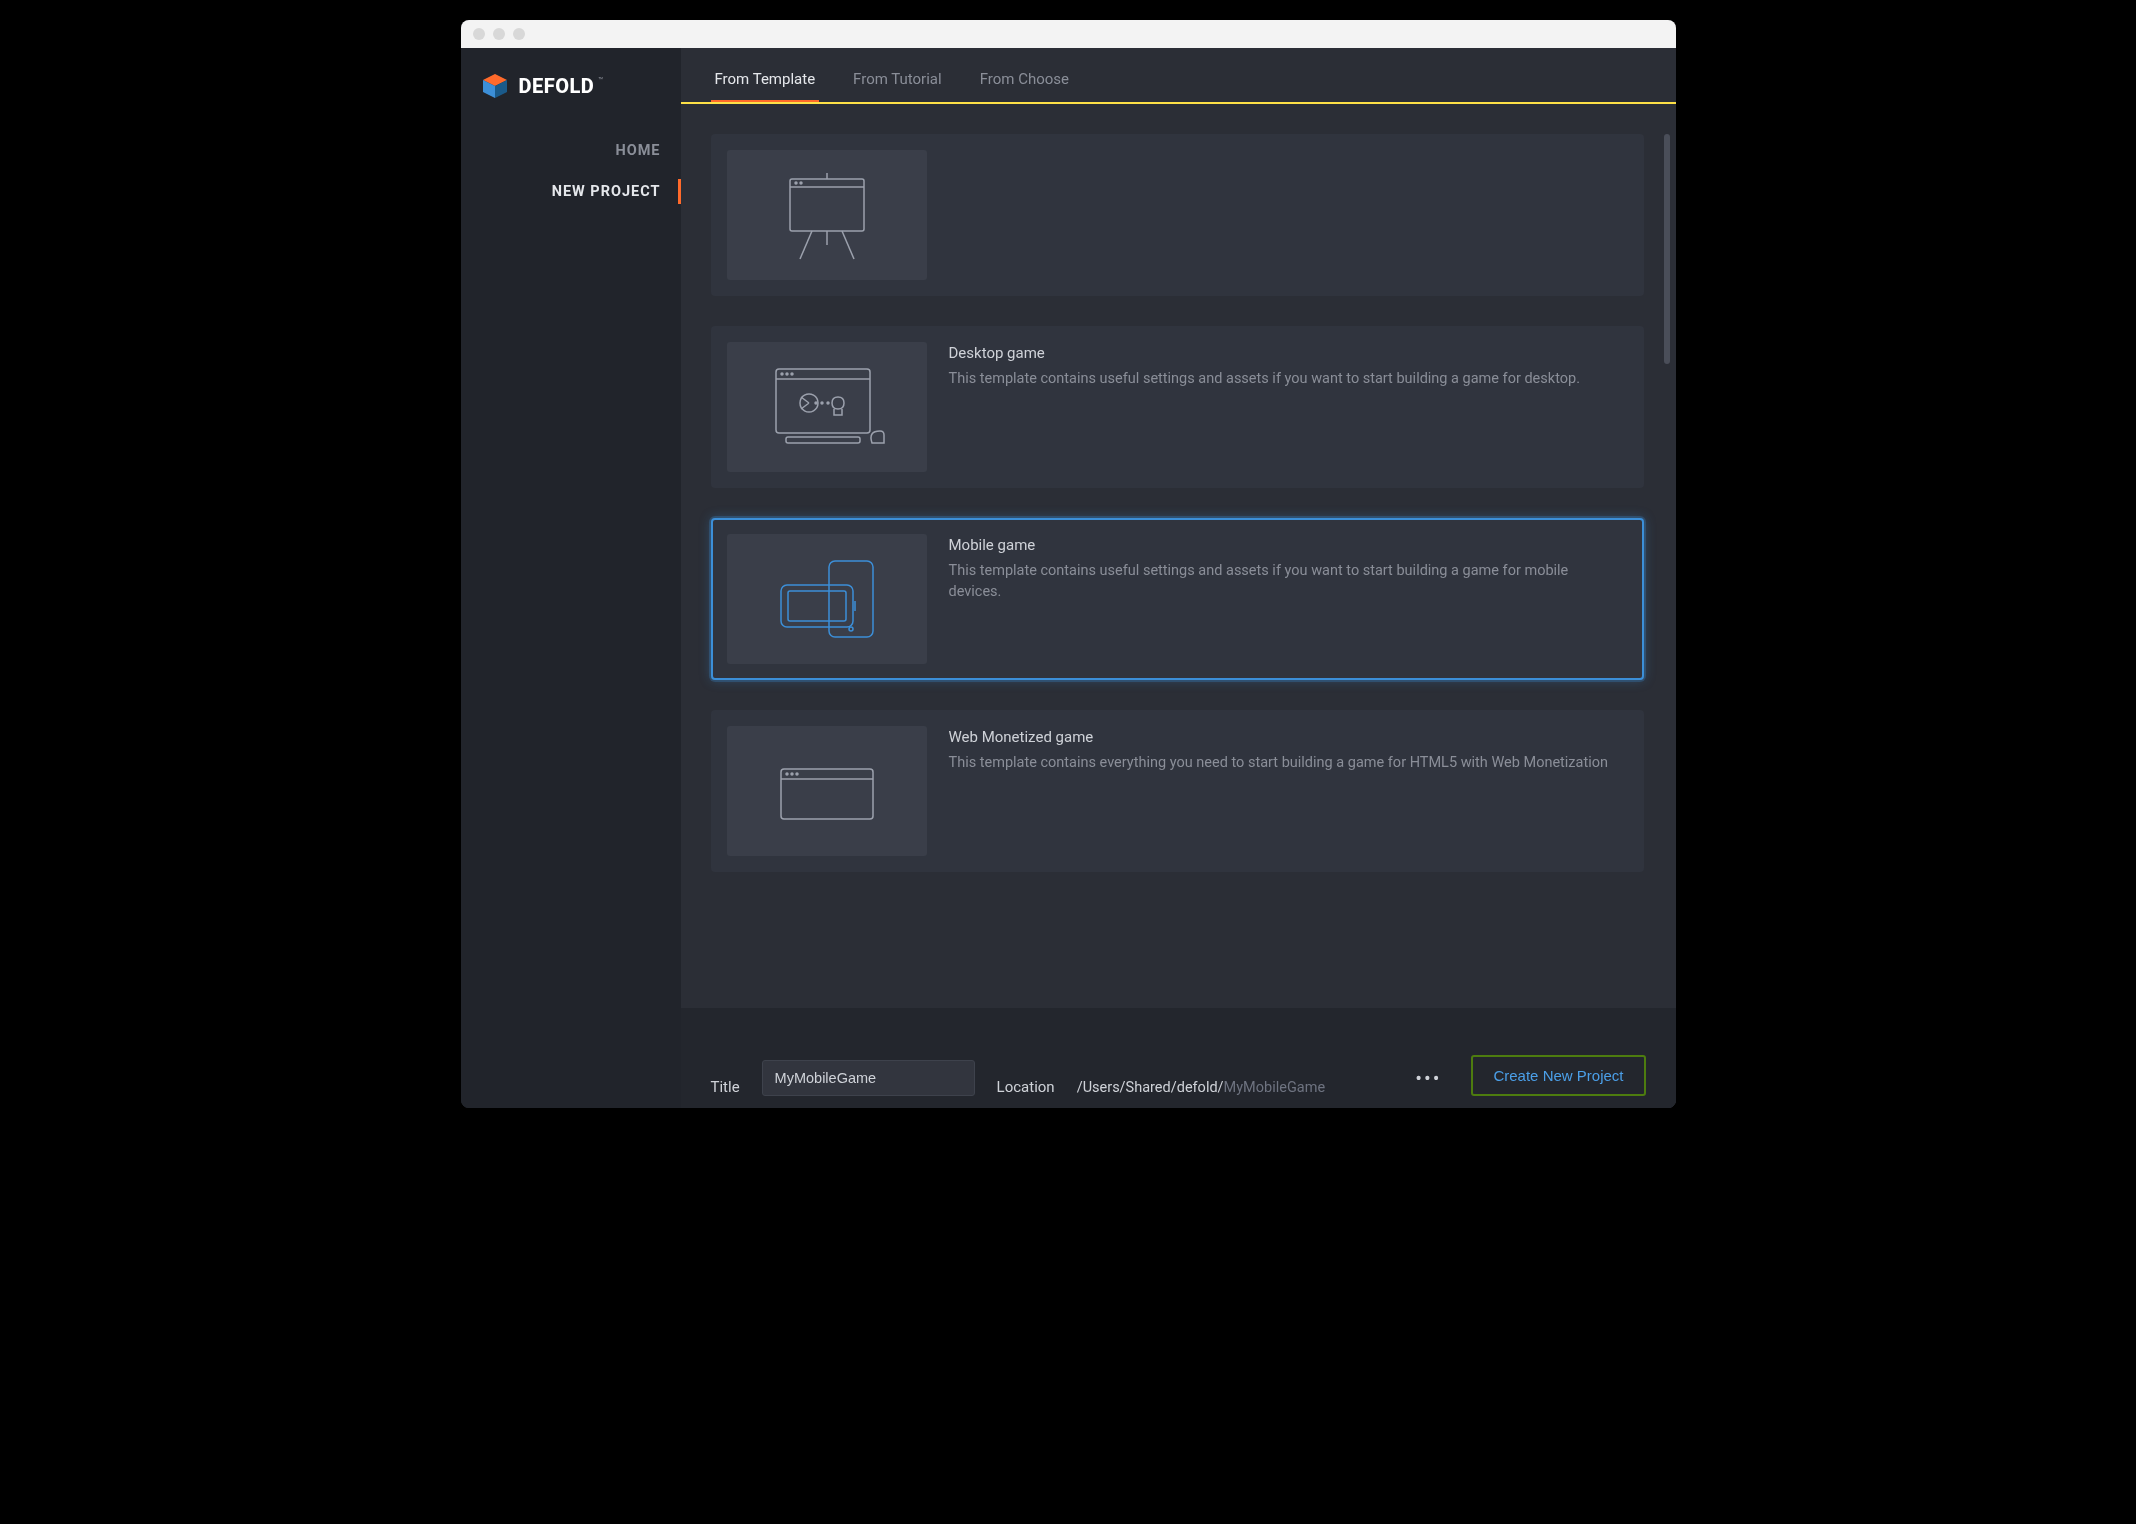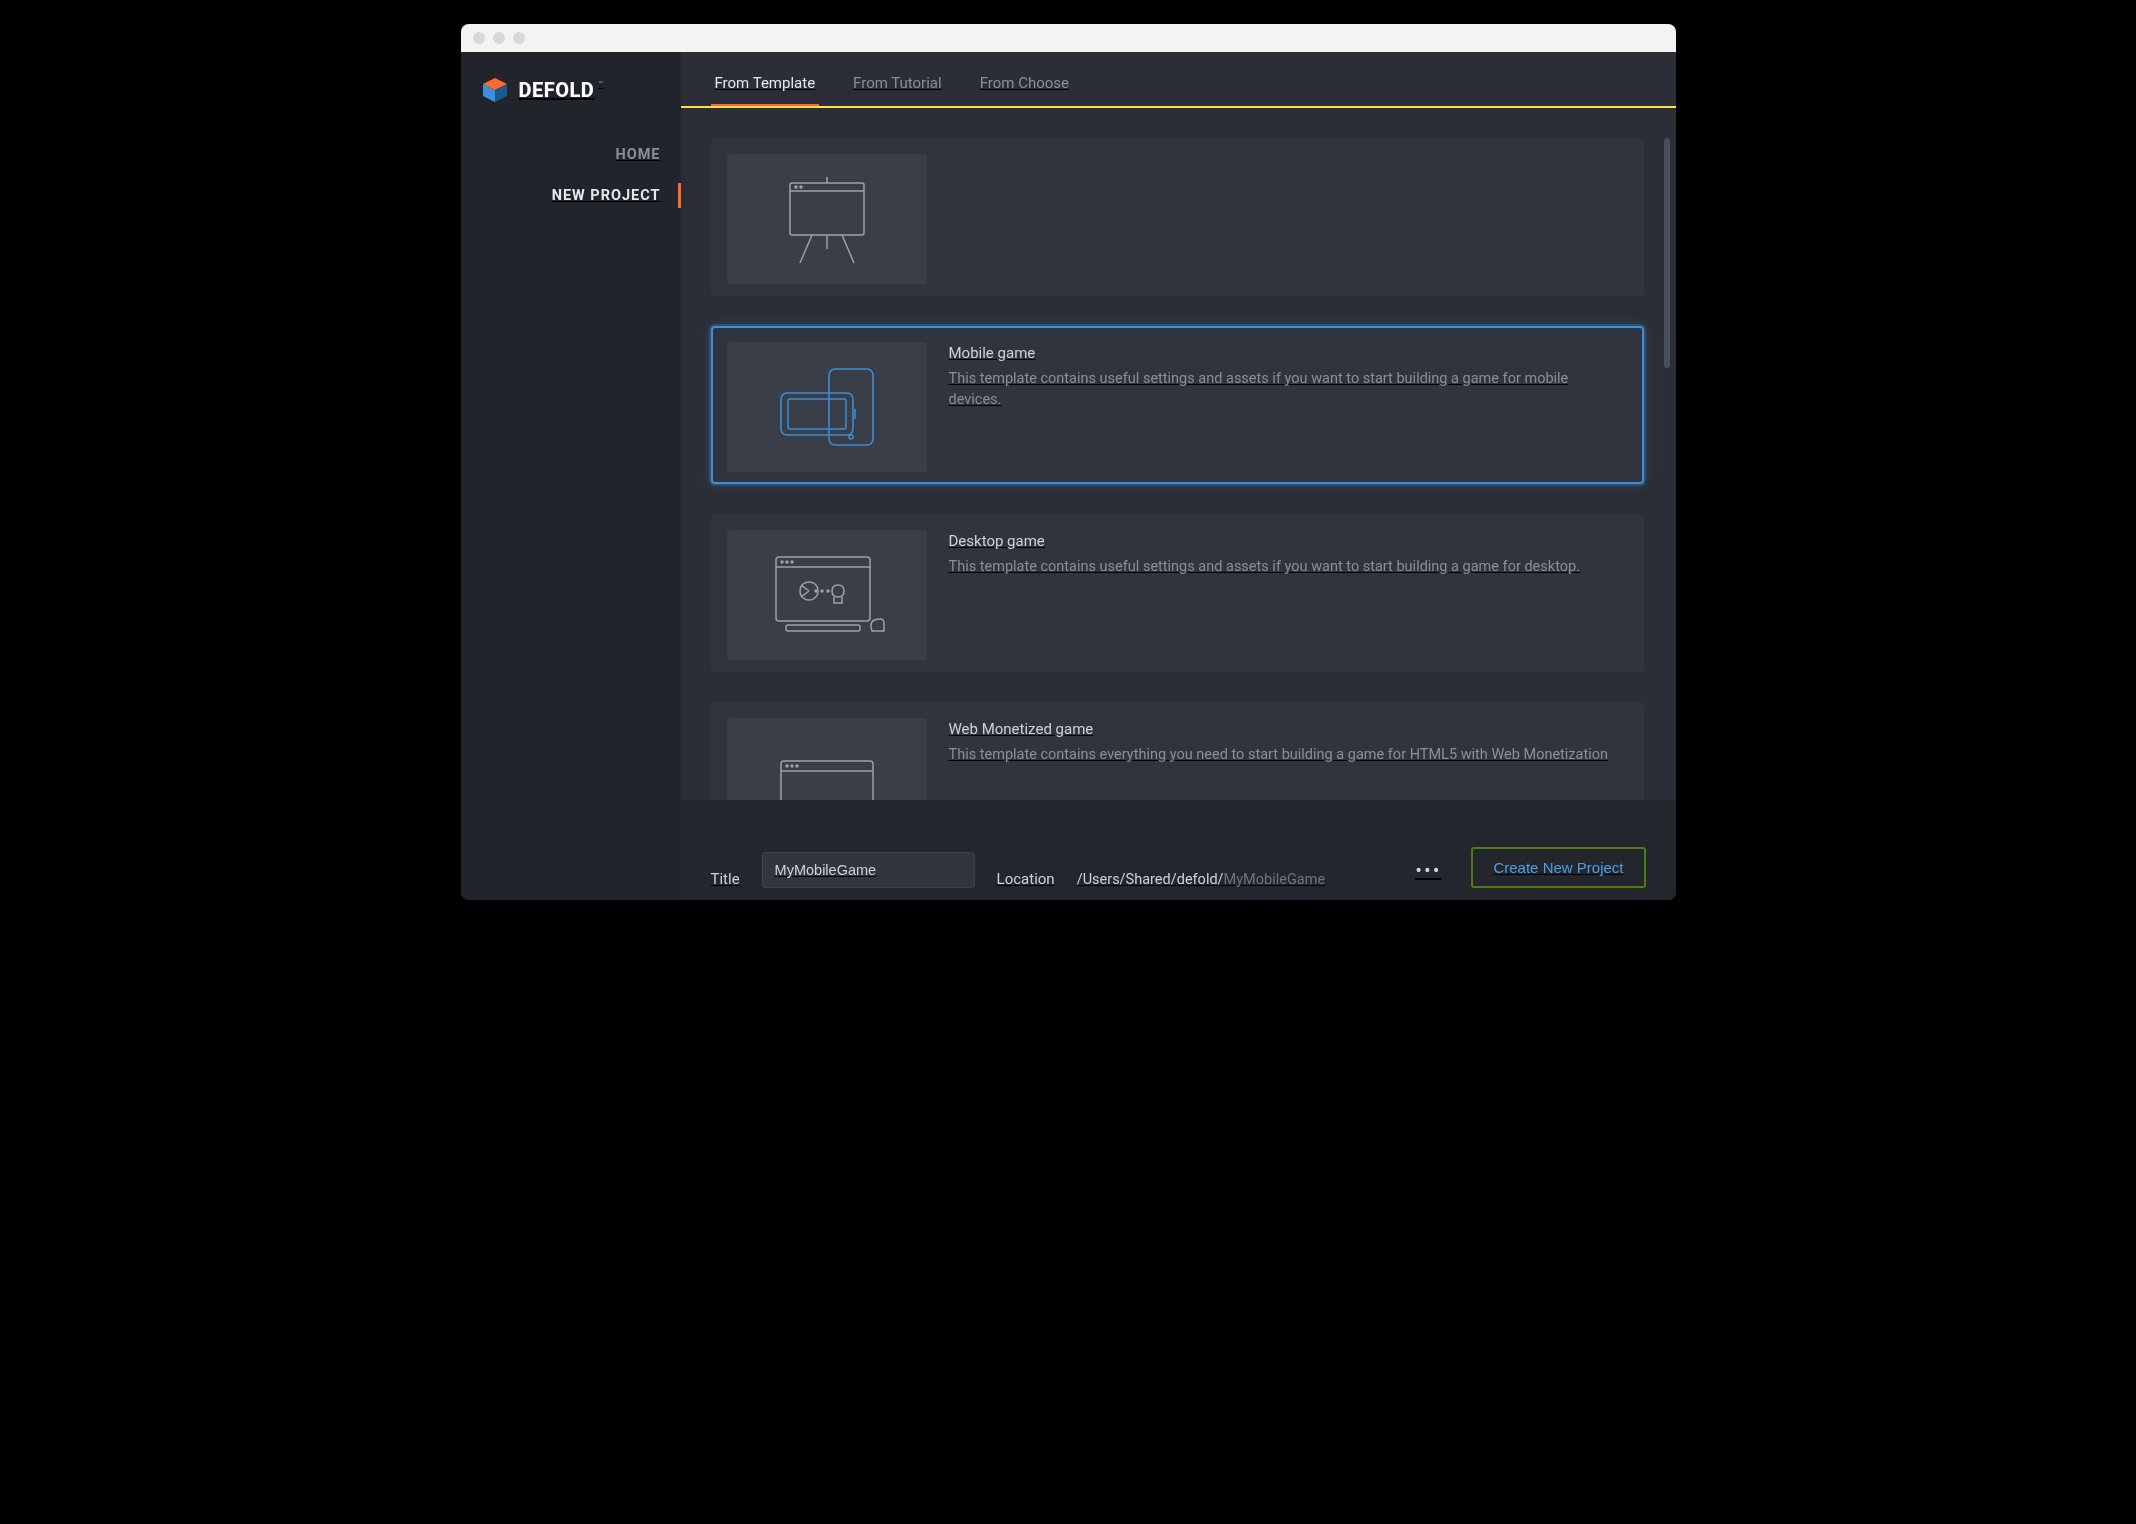--- a/index.html
+++ b/index.html
@@ -7,28 +7,27 @@
   background: #000;
   font-family: -apple-system, BlinkMacSystemFont, "Segoe UI", Roboto, sans-serif;
   display: flex;
   align-items: center;
   justify-content: center;
   min-height: 924px;
   padding: 20px;
 }
 .window {
   width: 1215px;
-  height: 876px;
+  height: 1088px;
   background: #2b2e36;
   border-radius: 8px;
   overflow: hidden;
   display: flex;
   flex-direction: column;
   box-shadow: 0 20px 60px rgba(0,0,0,0.5);
-  text-decoration: underline;
 }
 .titlebar {
   height: 28px;
   background: #f3f3f3;
   display: flex;
   align-items: center;
   padding: 0 12px;
   gap: 8px;
   flex-shrink: 0;
 }
@@ -283,35 +282,20 @@
       <line x1="18" y1="22" x2="92" y2="22"></line>
       <circle cx="24" cy="18" r="1" fill="#9ca1ad"></circle>
       <circle cx="29" cy="18" r="1" fill="#9ca1ad"></circle>
       <line x1="55" y1="8" x2="55" y2="14"></line>
       <line x1="40" y1="66" x2="28" y2="94"></line>
       <line x1="70" y1="66" x2="82" y2="94"></line>
       <line x1="55" y1="66" x2="55" y2="80"></line>
     </svg>
               </div>
             </div>
-            <div class="template-card selected">
-              <div class="thumb">
-                <svg width="120" height="100" viewBox="0 0 120 100" fill="none" stroke="#3c8fd8" stroke-width="1.5">
-      <rect x="62" y="12" width="44" height="76" rx="6"></rect>
-      <circle cx="84" cy="80" r="2"></circle>
-      <rect x="14" y="36" width="72" height="42" rx="6"></rect>
-      <rect x="21" y="42" width="58" height="30" rx="2"></rect>
-      <line x1="88" y1="52" x2="88" y2="62"></line>
-    </svg>
-              </div>
-              <div class="card-text">
-                <div class="card-title">Mobile game</div>
-                <div class="card-desc">This template contains useful settings and assets if you want to start building a game for mobile devices.</div>
-              </div>
-            </div>
             <div class="template-card">
               <div class="thumb">
                 <svg width="130" height="100" viewBox="0 0 130 100" fill="none" stroke="#9ca1ad" stroke-width="1.5">
       <rect x="14" y="12" width="94" height="64" rx="3"></rect>
       <line x1="14" y1="22" x2="108" y2="22"></line>
       <circle cx="20" cy="17" r="1" fill="#9ca1ad"></circle>
       <circle cx="25" cy="17" r="1" fill="#9ca1ad"></circle>
       <circle cx="30" cy="17" r="1" fill="#9ca1ad"></circle>
       <path d="M38 46 a9 9 0 1 1 0 0.01 M47 46 l-8 -6 M47 46 l-8 6"></path>
       <circle cx="54" cy="46" r="1" fill="#9ca1ad"></circle>
@@ -320,20 +304,35 @@
       <path d="M76 40 q6 0 6 6 q0 6 -6 6 q-6 0 -6 -6 q0 -6 6 -6 M72 52 l0 6 l8 0 l0 -6"></path>
       <rect x="24" y="80" width="74" height="6" rx="2"></rect>
       <path d="M110 86 q-4 -12 8 -12 q4 0 4 4 l0 8 z"></path>
     </svg>
               </div>
               <div class="card-text">
                 <div class="card-title">Desktop game</div>
                 <div class="card-desc">This template contains useful settings and assets if you want to start building a game for desktop.</div>
               </div>
             </div>
+            <div class="template-card selected">
+              <div class="thumb">
+                <svg width="120" height="100" viewBox="0 0 120 100" fill="none" stroke="#3c8fd8" stroke-width="1.5">
+      <rect x="62" y="12" width="44" height="76" rx="6"></rect>
+      <circle cx="84" cy="80" r="2"></circle>
+      <rect x="14" y="36" width="72" height="42" rx="6"></rect>
+      <rect x="21" y="42" width="58" height="30" rx="2"></rect>
+      <line x1="88" y1="52" x2="88" y2="62"></line>
+    </svg>
+              </div>
+              <div class="card-text">
+                <div class="card-title">Mobile game</div>
+                <div class="card-desc">This template contains useful settings and assets if you want to start building a game for mobile devices.</div>
+              </div>
+            </div>
             <div class="template-card">
               <div class="thumb">
                 <svg width="120" height="60" viewBox="0 0 120 60" fill="none" stroke="#9ca1ad" stroke-width="1.5">
     <rect x="14" y="8" width="92" height="50" rx="3"></rect>
     <line x1="14" y1="18" x2="106" y2="18"></line>
     <circle cx="20" cy="13" r="1" fill="#9ca1ad"></circle>
     <circle cx="25" cy="13" r="1" fill="#9ca1ad"></circle>
     <circle cx="30" cy="13" r="1" fill="#9ca1ad"></circle>
   </svg>
               </div>

